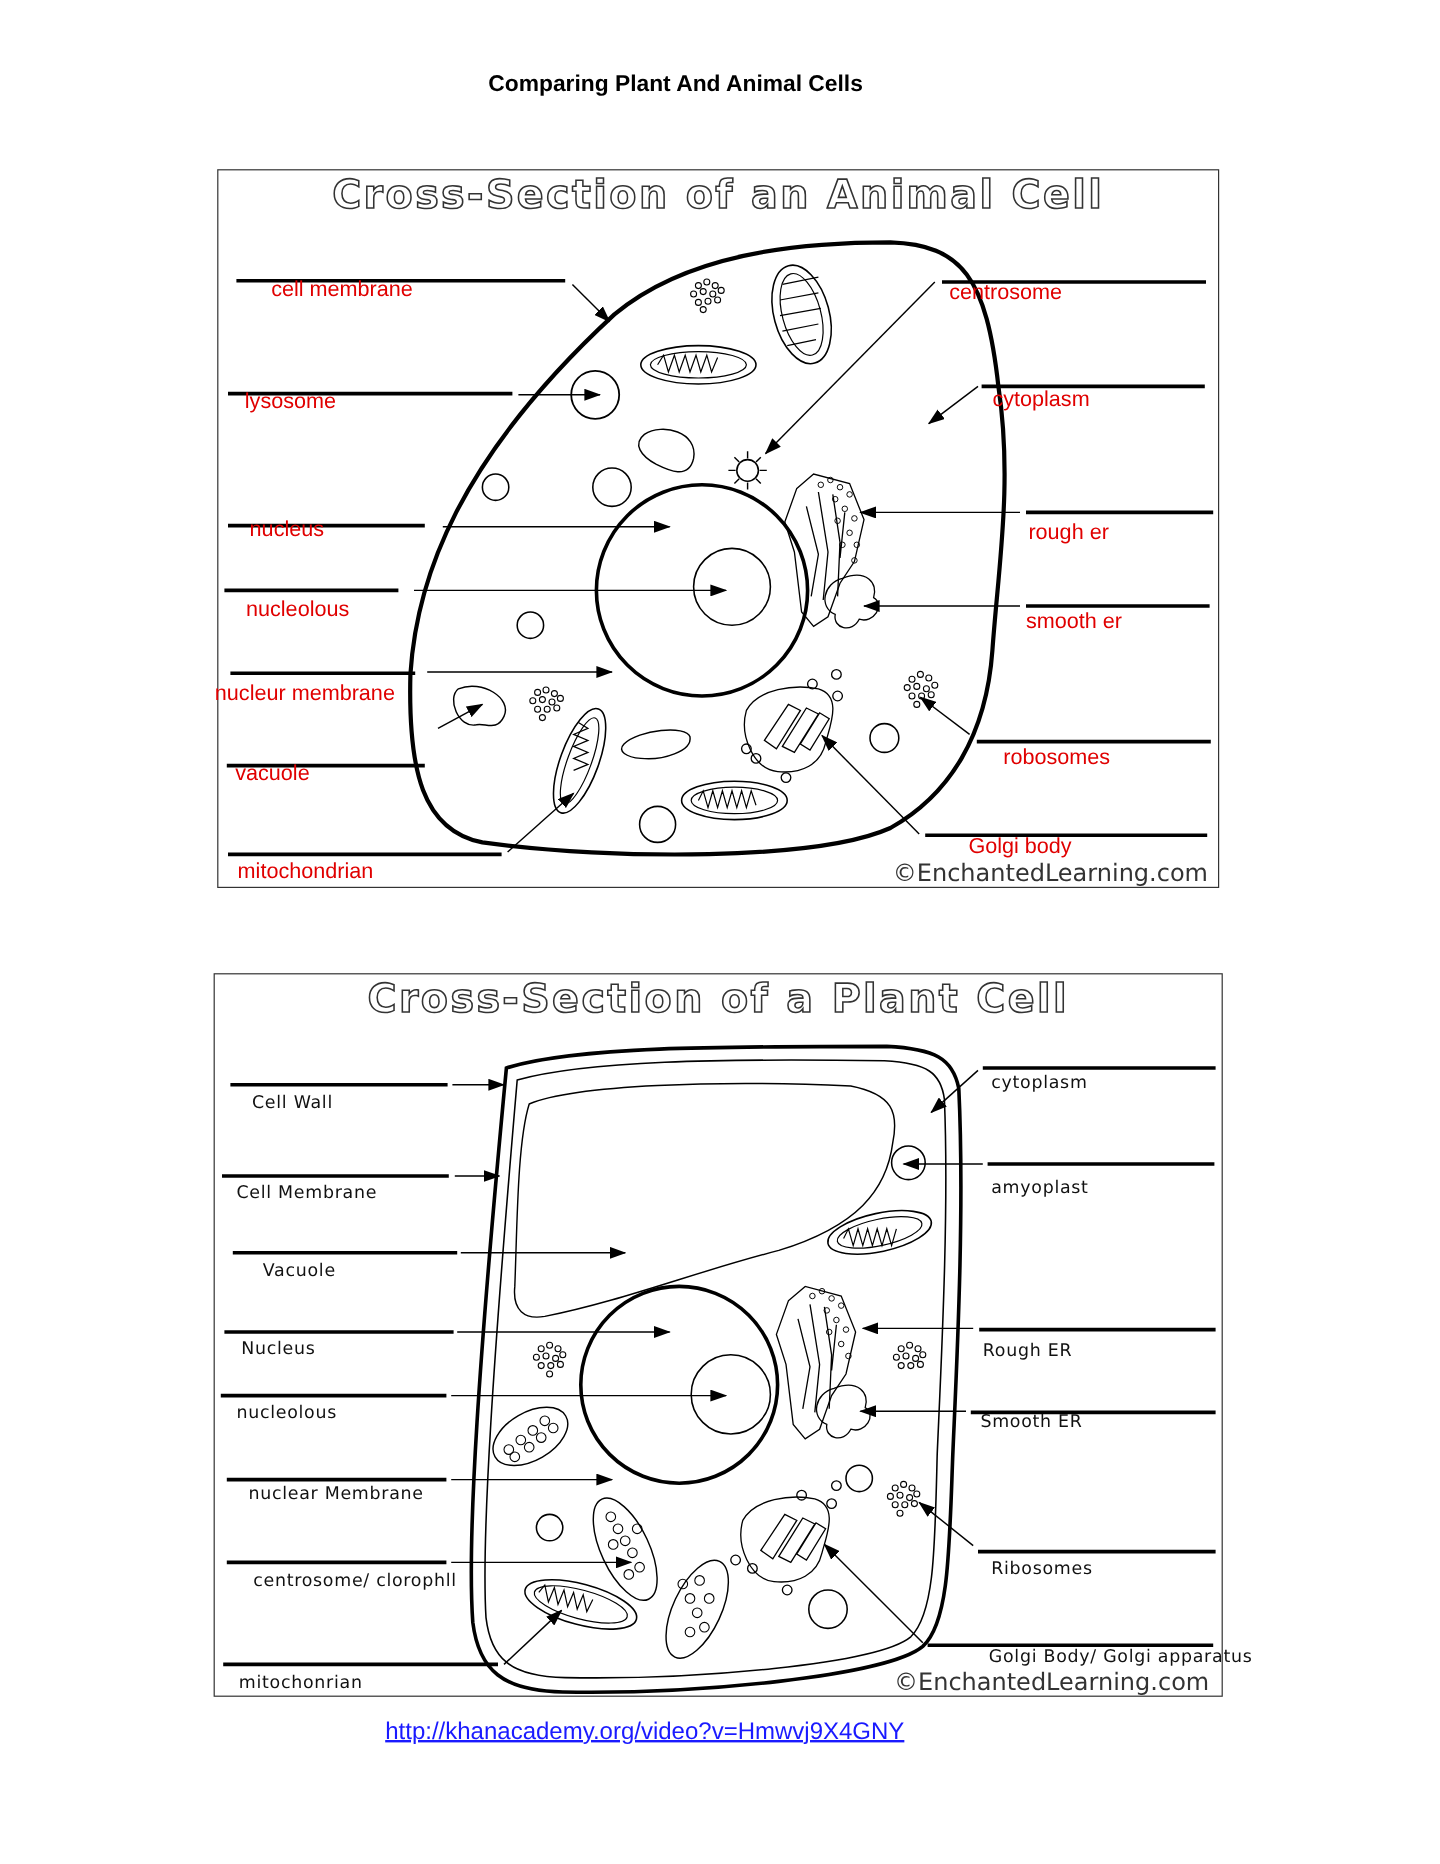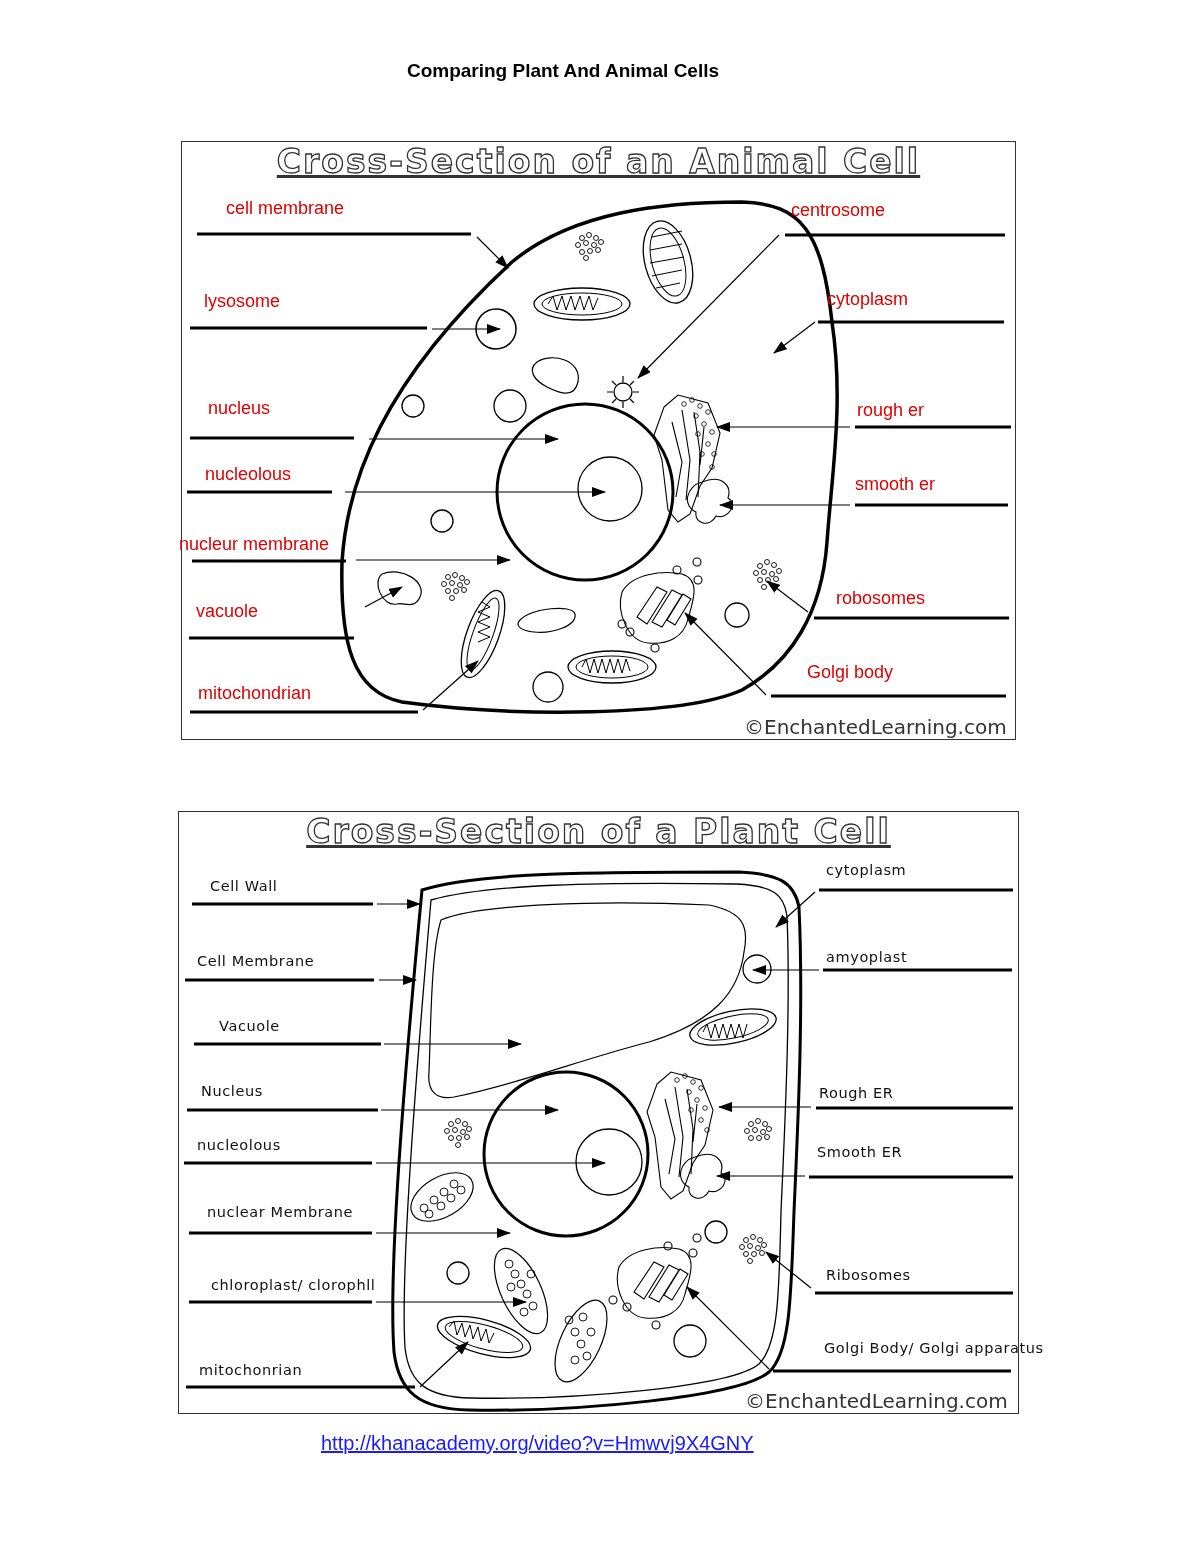--- a/index.html
+++ b/index.html
@@ -1,21 +1,21 @@
 <!DOCTYPE html>
 <html><head>
 <meta charset="utf-8">
 <style>
   html, body { margin: 0; padding: 0; background: #ffffff; }
   body { width: 1200px; height: 1553px; position: relative; overflow: hidden; font-family: "Liberation Sans", sans-serif; }
   .page-title { position: absolute; left: 0; width: 1126px; top: 60px; text-align: center; font-weight: bold; font-size: 19px; color: #000; font-family: "Liberation Sans", sans-serif; }
   .panel { position: absolute; border: 1.5px solid #333; background: #fff; box-sizing: border-box; }
   .panel svg { position: absolute; left: 0; top: 0; }
-  .diagram-title { position: absolute; left: 0; width: 100%; text-align: center; font-family: "DejaVu Sans", sans-serif; font-weight: bold; font-size: 33px; letter-spacing: 2px; color: #fff; -webkit-text-stroke: 1.3px #333; top: 0px; text-decoration: underline; }
-  .lbl { position: absolute; white-space: nowrap; }
+  .diagram-title { position: absolute; left: 0; width: 100%; text-align: center; font-family: "DejaVu Sans", sans-serif; font-weight: bold; font-size: 33px; letter-spacing: 2px; color: #fff; -webkit-text-stroke: 1.3px #333; top: 0px; }
+  .lbl { position: absolute; white-space: nowrap; margin-top: 33px; }
   .lbl.red { color: #e00000; font-size: 18px; font-family: "Liberation Sans", sans-serif; }
   .lbl.blk { color: #111; font-size: 14.5px; letter-spacing: 0.6px; font-family: "DejaVu Sans", sans-serif; }
   .copyright { position: absolute; font-size: 20px; color: #333; font-family: "DejaVu Sans", sans-serif; }
   .link { position: absolute; left: 281px; top: 1432px; font-size: 20px; color: #1a1aff; text-decoration: underline; font-family: "Liberation Sans", sans-serif; margin-left: 40px; }
 </style>
 </head>
 <body>
 
 <div class="page-title">Comparing Plant And Animal Cells</div>
 
@@ -336,21 +336,21 @@
       <line x1="590" y1="557" x2="508" y2="475"></line>
     </g>
   </svg>
   <div class="diagram-title">Cross-Section of a Plant Cell</div>
   <div class="lbl blk" style="left:31px; top:66px;">Cell Wall</div>
   <div class="lbl blk" style="left:18px; top:141px;">Cell Membrane</div>
   <div class="lbl blk" style="left:40px; top:206px;">Vacuole</div>
   <div class="lbl blk" style="left:22px; top:271px;">Nucleus</div>
   <div class="lbl blk" style="left:18px; top:325px;">nucleolous</div>
   <div class="lbl blk" style="left:28px; top:392px;">nuclear Membrane</div>
-  <div class="lbl blk" style="left:32px; top:465px;">chloroplast/ clorophll</div>
+  <div class="lbl blk" style="left:32px; top:465px;">centrosome/ clorophll</div>
   <div class="lbl blk" style="left:20px; top:550px;">mitochonrian</div>
   <div class="lbl blk" style="left:647px; top:50px;">cytoplasm</div>
   <div class="lbl blk" style="left:647px; top:137px;">amyoplast</div>
   <div class="lbl blk" style="left:640px; top:273px;">Rough ER</div>
   <div class="lbl blk" style="left:638px; top:332px;">Smooth ER</div>
   <div class="lbl blk" style="left:647px; top:455px;">Ribosomes</div>
   <div class="lbl blk" style="left:603px; top:528px;padding-left:42px;">Golgi Body/ Golgi apparatus</div>
   <div class="copyright" style="left:566px; top:577px;">©EnchantedLearning.com</div>
 </div>
 

